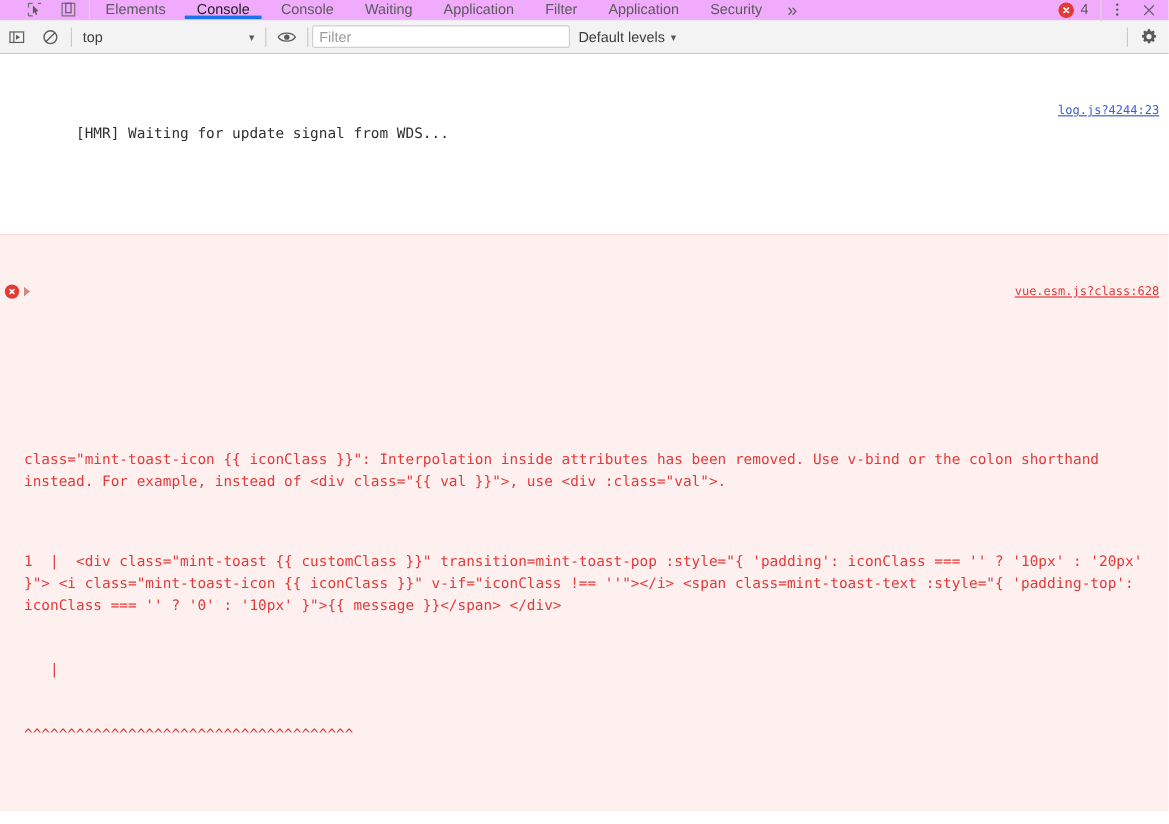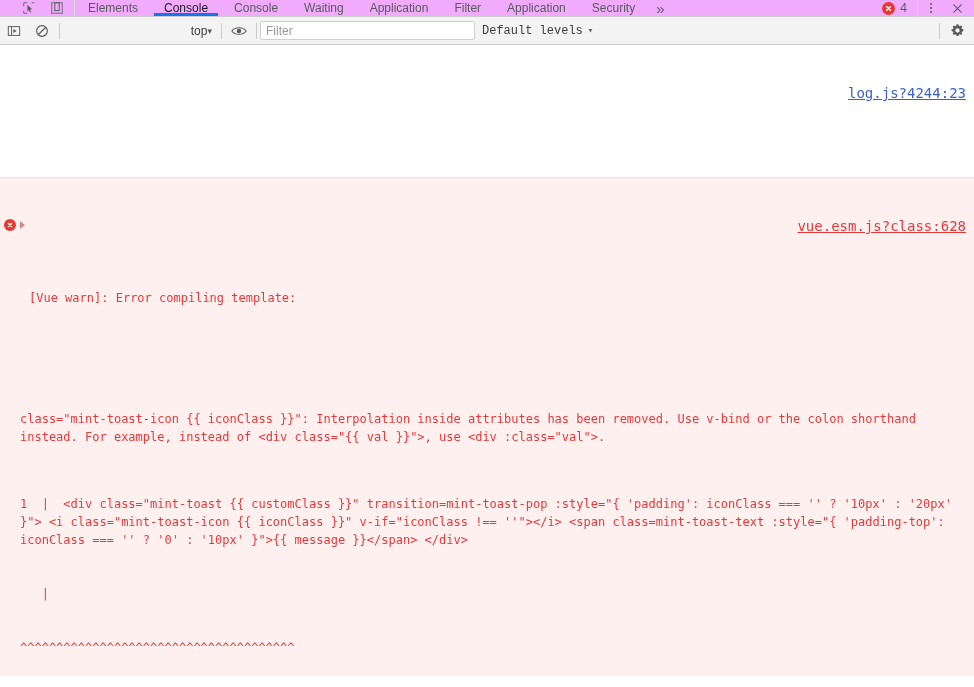--- a/index.html
+++ b/index.html
@@ -97,41 +97,40 @@
     display: flex; align-items: center; justify-content: center;
     cursor: pointer;
   }
   .tb-sep { width: 1px; height: 16px; background: #cacaca; margin: 0 3px; }
   .ctx-select {
     display: flex; align-items: center;
     width: 155px; height: 20px;
     padding: 0 6px;
     cursor: pointer;
   }
-  .ctx-select .ctx-label { flex: 1; color: #3c3c3c; font-size: 12px; text-align: right; }
+  .ctx-select .ctx-label { flex: 1; color: #3c3c3c; font-size: 12px; }
   .caret-dn { font-size: 9px; color: #5a5a5a; }
   .filter-input {
     width: 215px; height: 19px;
     background: #ffffff;
     border: 1px solid #d0d0d0;
     border-radius: 2px;
     padding: 0 5px;
     font-size: 12px;
     color: #404040;
     font-family: "Liberation Sans", sans-serif;
     outline: none;
   }
   .filter-input::placeholder { color: #9a9a9a; }
   .levels-select {
     display: flex; align-items: center; gap: 5px;
     height: 20px; padding: 0 7px;
     cursor: pointer;
     color: #3c3c3c;
     font-size: 12px;
-    font-family: Liberation Mono, monospace;
   }
   .toolbar-right { margin-left: auto; display: flex; align-items: center; padding-right: 3px; }
   .settings-gear { width: 28px; height: 26px; display: flex; align-items: center; justify-content: center; cursor: pointer; }
 
   
   .console-body {
     height: 631px;
     overflow: hidden;
     background: #ffffff;
     font-family: "DejaVu Sans Mono", monospace;
@@ -169,21 +168,21 @@
     border-left: 5px solid #9a9a9a;
     border-top: 4px solid transparent;
     border-bottom: 4px solid transparent;
     cursor: pointer;
   }
   .msg.err .discl { border-left-color: #cc8a8a; }
   .msg-text { display: block; padding-left: 9px; }
   .src-link {
     position: absolute;
     right: 8px; top: 0;
-    font-size: 14px;
+    font-size: 10px;
     color: #e03b3b;
     text-decoration: underline;
     font-family: "DejaVu Sans Mono", monospace;
     cursor: pointer;
     white-space: nowrap;
   }
   .msg.info .src-link { color: #3c60c8; }
   .msg-detail {
     padding: 0 8px 0 0;
     margin-top: 13px;
@@ -302,33 +301,33 @@
         <circle cx="8" cy="8" r="2.3" fill="#f3f3f3"></circle>
       </svg>
     </div>
   </div>
 </div>
 
 <div class="console-body">
 
   <div class="msg info">
     <div class="msg-head">
+      <span>[HMR] Waiting for update signal from WDS...</span>
       <span class="src-link">log.js?4244:23</span>
     </div>
   </div>
 
   <div class="msg err">
     <div class="msg-head">
       <span class="ic-err">
         <svg width="8" height="8" viewBox="0 0 10 10">
             <path d="M3 3 L7 7 M7 3 L3 7" stroke="#fff" stroke-width="1.7" stroke-linecap="round"></path>
           </svg>
       </span>
       <span class="discl"></span>
-      <span class="msg-text">[Vue warn]: Error compiling template:</span>
       <span class="src-link">vue.esm.js?class:628</span>
     </div>
     <div class="msg-detail">class="mint-toast-icon {{ iconClass }}": Interpolation inside attributes has been removed. Use v-bind or the colon shorthand instead. For example, instead of &lt;div class="{{ val }}"&gt;, use &lt;div :class="val"&gt;.</div>
     <div class="msg-detail">1  |  &lt;div class="mint-toast {{ customClass }}" transition=mint-toast-pop :style="{ 'padding': iconClass === '' ? '10px' : '20px' }"&gt; &lt;i class="mint-toast-icon {{ iconClass }}" v-if="iconClass !== ''"&gt;&lt;/i&gt; &lt;span class=mint-toast-text :style="{ 'padding-top': iconClass === '' ? '0' : '10px' }"&gt;{{ message }}&lt;/span&gt; &lt;/div&gt;</div>
     <div style="white-space:pre;">   |</div>
     <div style="white-space:pre;">^^^^^^^^^^^^^^^^^^^^^^^^^^^^^^^^^^^^^^</div>
     
   </div>
 
 </div>

